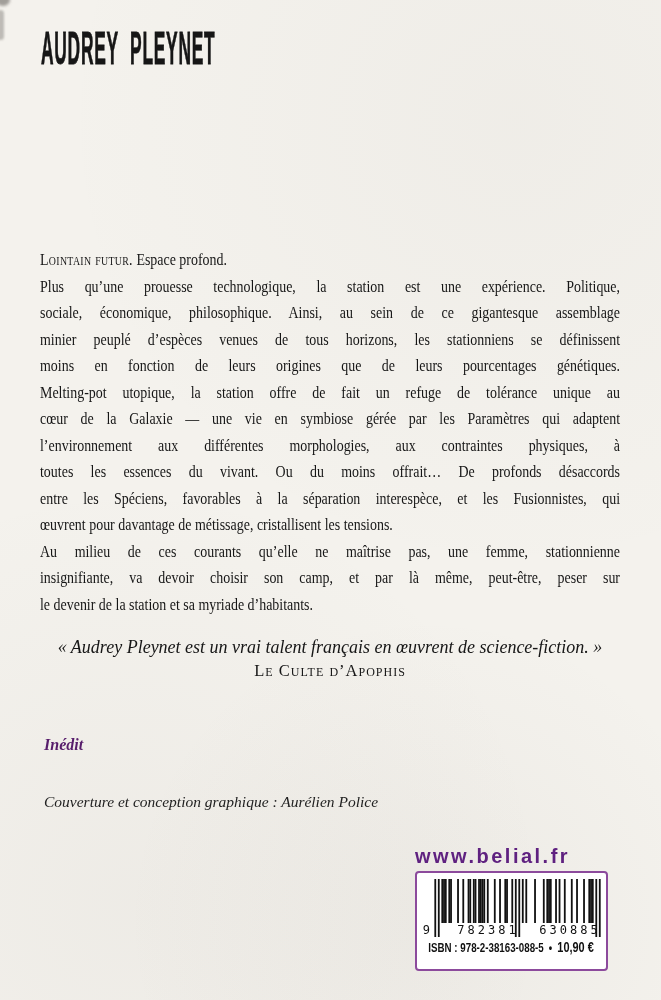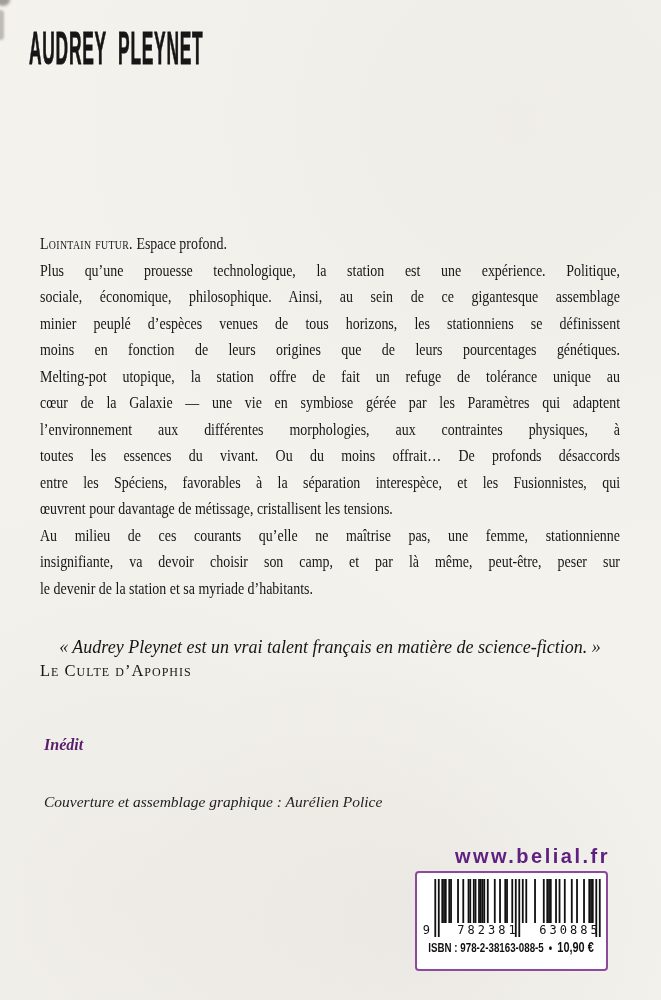--- a/index.html
+++ b/index.html
@@ -19,69 +19,69 @@
   .artifact {
     position: absolute; left: -3px; top: 10px; width: 7px; height: 30px;
     background: rgba(90,85,80,0.35); border-radius: 4px; filter: blur(1px);
   }
   .artifact2 {
     position: absolute; left: -4px; top: -6px; width: 14px; height: 12px;
     background: rgba(60,55,50,0.45); border-radius: 50%; filter: blur(1.5px);
   }
 
   
-  .author { position: absolute; left: 29px; top: 24px; line-height: 1; white-space: nowrap; }
+  .author { position: absolute; left: 41px; top: 24px; line-height: 1; white-space: nowrap; }
   .author-inner {
     display: inline-block; transform: scaleX(0.37); transform-origin: left top;
     font-family: "Liberation Sans", sans-serif; font-weight: 700;
     font-size: 47px; letter-spacing: 2px; word-spacing: 16px; color: #161616;
     -webkit-text-stroke: 0.8px #161616;
   }
   .title { position: absolute; left: 30px; top: 72px; line-height: 1; white-space: nowrap; }
   .title-inner {
     display: inline-block; transform: scaleX(0.33); transform-origin: left top;
     font-family: "Liberation Sans", sans-serif; font-weight: 700;
     font-size: 97px; letter-spacing: 2px; color: #5a1a64;
     -webkit-text-stroke: 1.2px #5a1a64;
   }
 
   
-  .synopsis { position: absolute; left: 40px; top: 231px; width: 580px; }
+  .synopsis { position: absolute; left: 40px; top: 247px; width: 580px; }
   .syn-inner {
     width: 707px; transform: scaleX(0.8204); transform-origin: left top;
     font-size: 17px; line-height: 26.5px; color: #161616;
   }
   .line { text-align: justify; text-align-last: justify; }
   .line.loose { text-align-last: left; }
   .sc { font-variant: small-caps; letter-spacing: 0.4px; }
 
   
   .quote {
     position: absolute; left: 40px; top: 634px; width: 580px;
     text-align: center; font-style: italic; font-size: 18px; line-height: 26px; color: #161616;
   }
   .quote-source {
     position: absolute; left: 40px; top: 661px; width: 580px;
-    text-align: left; font-variant: small-caps; font-size: 16.5px; letter-spacing: 1px; color: #161616;
+    text-align: center; font-variant: small-caps; font-size: 16.5px; letter-spacing: 1px; color: #161616;
   }
 
   
   .inedit {
     position: absolute; left: 44px; top: 736px;
     font-style: italic; font-weight: 700; font-size: 16px; color: #571d6b;
   }
   .credit {
     position: absolute; left: 44px; top: 793px;
     font-style: italic; font-size: 15.5px; color: #222;
   }
 
   
   .website {
     position: absolute; left: 415px; top: 845px; width: 195px;
-    text-align: right; font-family: "Liberation Sans", sans-serif;
+    font-family: "Liberation Sans", sans-serif;
     font-weight: 700; font-size: 20px; letter-spacing: 2.5px; color: #5f2180;
     white-space: nowrap;
   }
   .barcode-box {
     position: absolute; left: 415px; top: 871px; width: 193px; height: 100px;
     box-sizing: border-box; background: #ffffff;
     border: 2px solid #8c4a9c; border-radius: 4px;
     display: flex; flex-direction: column; align-items: center;
     padding-top: 6px;
   }
@@ -129,25 +129,25 @@
       <div class="line">l’environnement aux différentes morphologies, aux contraintes physiques, à</div>
       <div class="line">toutes les essences du vivant. Ou du moins offrait… De profonds désaccords</div>
       <div class="line">entre les Spéciens, favorables à la séparation interespèce, et les Fusionnistes, qui</div>
       <div class="line loose">œuvrent pour davantage de métissage, cristallisent les tensions.</div>
       <div class="line">Au milieu de ces courants qu’elle ne maîtrise pas, une femme, stationnienne</div>
       <div class="line">insignifiante, va devoir choisir son camp, et par là même, peut-être, peser sur</div>
       <div class="line loose">le devenir de la station et sa myriade d’habitants.</div>
     </div>
   </div>
 
-  <div class="quote">« Audrey Pleynet est un vrai talent français en matière de science-fiction. »</div>
+  <div class="quote">« Audrey Pleynet est un vrai talent français en œuvrent de science-fiction. »</div>
   <div class="quote-source">Le Culte d’Apophis</div>
 
   <div class="inedit">Inédit</div>
-  <div class="credit">Couverture et assemblage graphique : Aurélien Police</div>
+  <div class="credit">Couverture et conception graphique : Aurélien Police</div>
 
   <div class="website">www.belial.fr</div>
 
   <div class="barcode-box">
     <div class="bars-wrap">
       <svg id="barcode-svg" width="167" height="58" viewBox="0 0 166.25 58" fill="#111">
           <rect x="0.00" y="0" width="1.80" height="58"></rect>
           <rect x="3.50" y="0" width="1.80" height="58"></rect>
           <rect x="7.00" y="0" width="1.80" height="44"></rect>
           <rect x="8.75" y="0" width="1.80" height="44"></rect>

